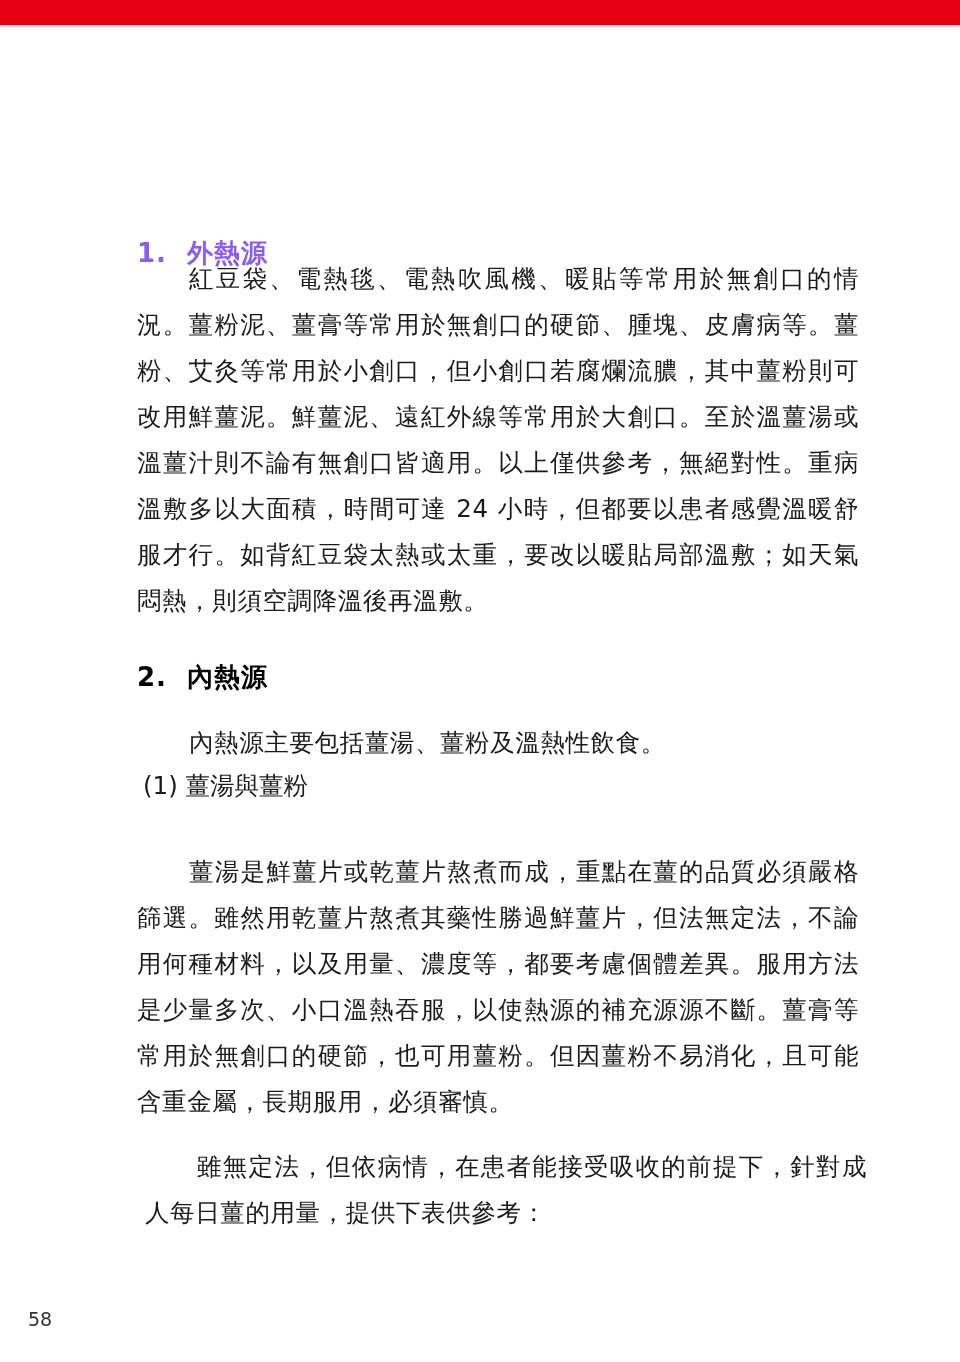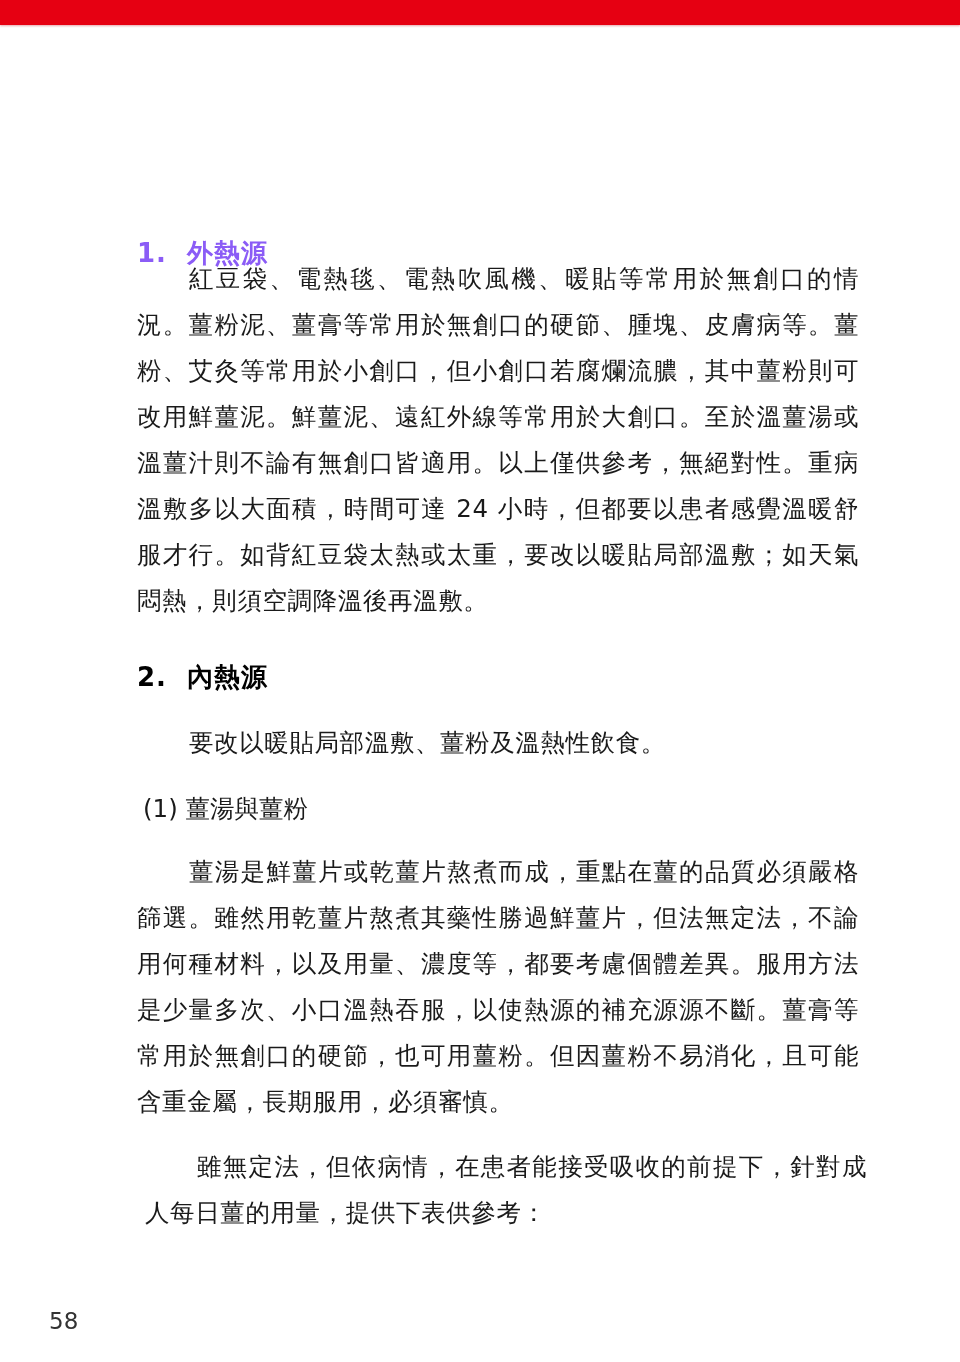--- a/index.html
+++ b/index.html
@@ -52,53 +52,53 @@
       letter-spacing: 0.6px;
       text-align: justify;
       text-indent: 52px;
       margin: 0;
     }
     .para-1 { top: 256px; }
     .para-2 { top: 720px; }
     .subheading {
       position: absolute;
       left: 6px;
-      top: 786px;
+      top: 763px;
       font-size: 24.5px;
       line-height: 46px;
       white-space: nowrap;
     }
     .para-3 { top: 849px; }
     .para-4 { top: 1144px; margin-left: 8px; }
     .page-number {
       position: absolute;
-      left: 49px;
+      left: 28px;
       top: 1308px;
-      font-size: 23px;
+      font-size: 19px;
       color: #333333;
       text-align: center;
     }
   </style>
 </head>
 <body>
 
 <div class="top-bar"></div>
 
 <div class="content">
   <div class="heading heading-1">
     <span class="num">1.</span><span>外熱源</span>
   </div>
 
   <p class="para para-1">紅豆袋、電熱毯、電熱吹風機、暖貼等常用於無創口的情況。薑粉泥、薑膏等常用於無創口的硬節、腫塊、皮膚病等。薑粉、艾灸等常用於小創口，但小創口若腐爛流膿，其中薑粉則可改用鮮薑泥。鮮薑泥、遠紅外線等常用於大創口。至於溫薑湯或溫薑汁則不論有無創口皆適用。以上僅供參考，無絕對性。重病溫敷多以大面積，時間可達 24 小時，但都要以患者感覺溫暖舒服才行。如背紅豆袋太熱或太重，要改以暖貼局部溫敷；如天氣悶熱，則須空調降溫後再溫敷。</p>
 
   <div class="heading heading-2">
     <span class="num">2.</span><span>內熱源</span>
   </div>
 
-  <p class="para para-2">要改以暖貼局部溫敷、薑粉及溫熱性飲食。</p>
+  <p class="para para-2">內熱源主要包括薑湯、薑粉及溫熱性飲食。</p>
 
   <div class="subheading">(1) 薑湯與薑粉</div>
 
   <p class="para para-3">薑湯是鮮薑片或乾薑片熬煮而成，重點在薑的品質必須嚴格篩選。雖然用乾薑片熬煮其藥性勝過鮮薑片，但法無定法，不論用何種材料，以及用量、濃度等，都要考慮個體差異。服用方法是少量多次、小口溫熱吞服，以使熱源的補充源源不斷。薑膏等常用於無創口的硬節，也可用薑粉。但因薑粉不易消化，且可能含重金屬，長期服用，必須審慎。</p>
 
   <p class="para para-4">雖無定法，但依病情，在患者能接受吸收的前提下，針對成人每日薑的用量，提供下表供參考：</p>
 </div>
 
 <div class="page-number">58</div>
 

